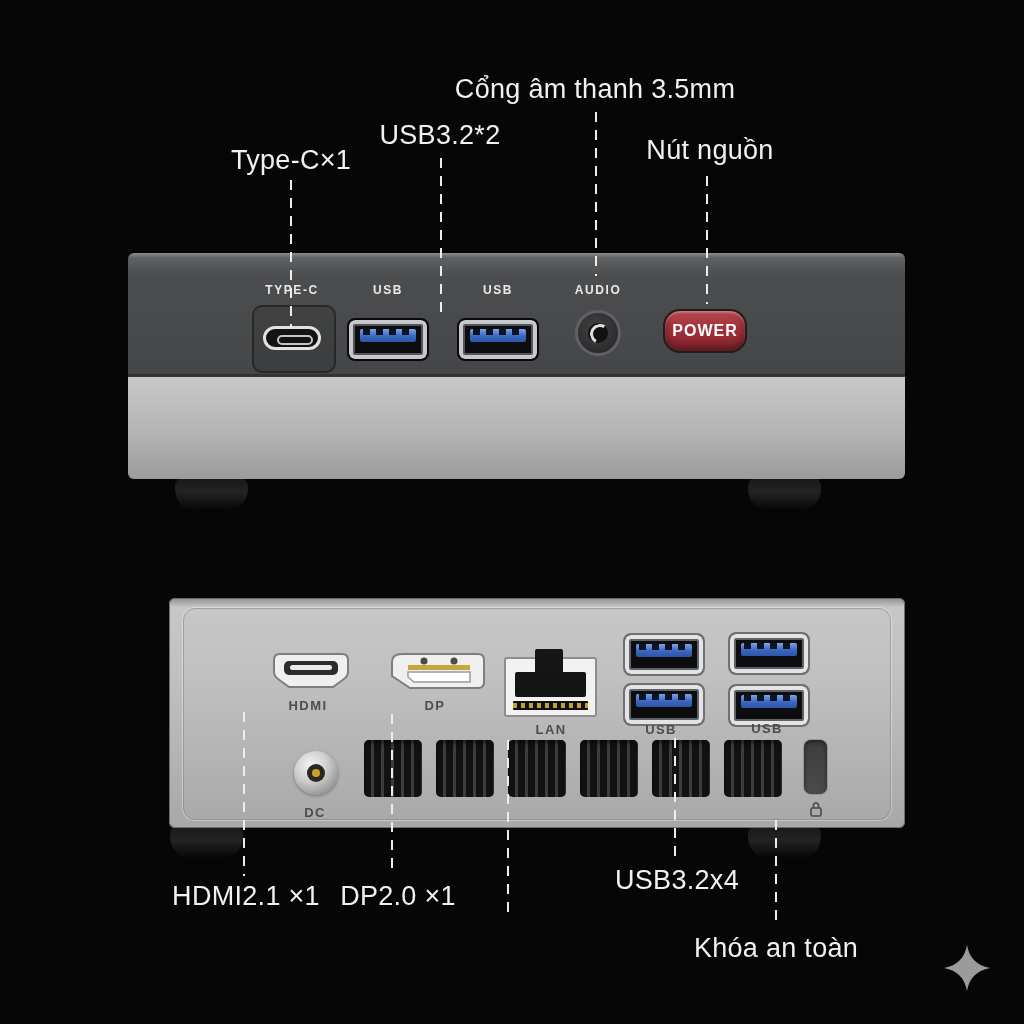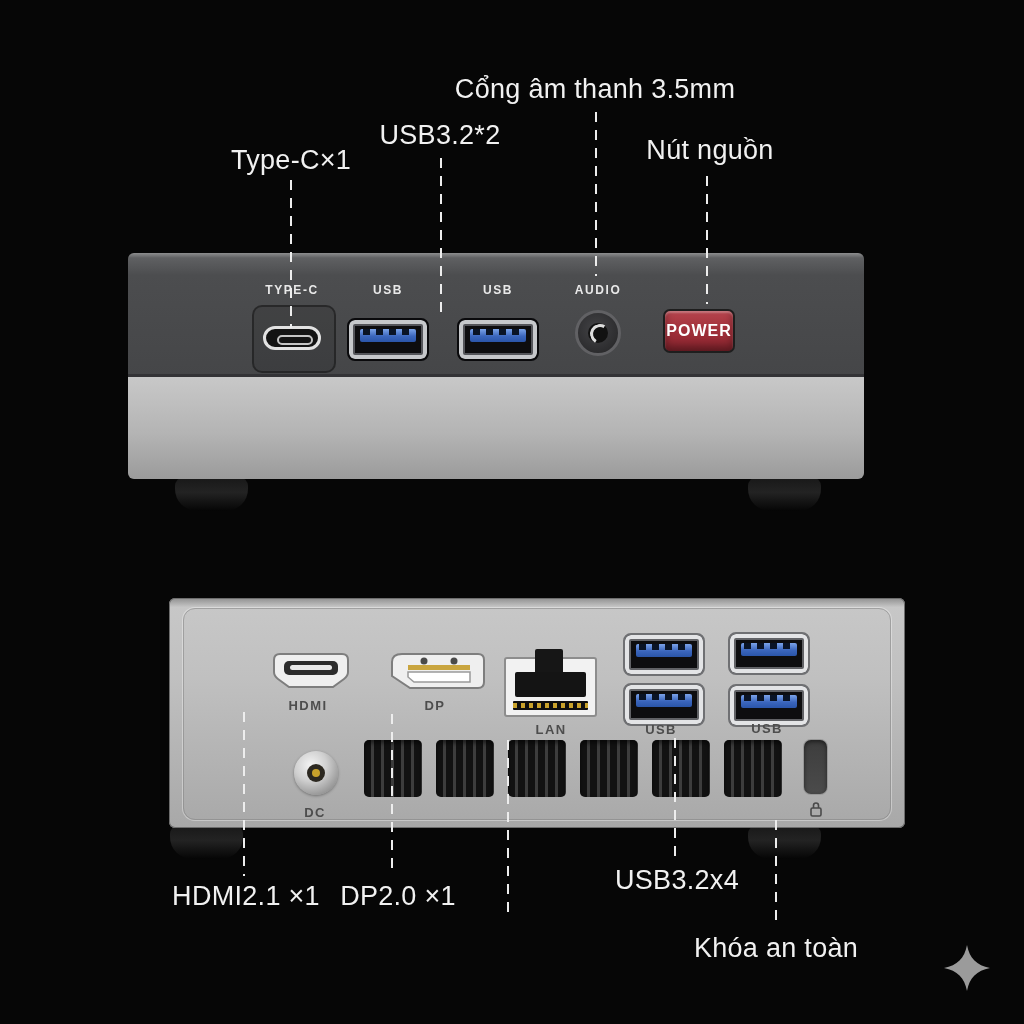--- a/index.html
+++ b/index.html
@@ -30,21 +30,21 @@
   .dl-usbb{left:674px;top:738px;height:120px;}
   .dl-lock{left:775px;top:820px;height:106px;}
   
   .foot{position:absolute;width:73px;height:34px;z-index:5;
         background:linear-gradient(180deg,#181818,#232323 45%,#050505);
         border-radius:9px 9px 22px 22px;}
   .ft-fl{left:175px;top:477px;} .ft-fr{left:748px;top:477px;}
   .ft-bl{left:170px;top:825px;} .ft-br{left:748px;top:825px;}
   
   .front{position:absolute;left:128px;top:253px;width:736px;height:226px;z-index:10;
-         border-radius:6px;overflow:hidden;box-shadow:inset 0 0 0 1px #1a1a1a;}
+         border-radius:6px;overflow:hidden;box-shadow:inset 0 0 0 1px #1a1a1a;padding-left:41px;}
   .front-dark{position:absolute;left:0;top:0;width:100%;height:124px;
          background:linear-gradient(180deg,#8c8d8e 0,#5f6062 4%,#4c4d4f 18%,#454648 100%);}
   .front-seam{position:absolute;left:0;top:121px;width:100%;height:3px;background:#333336;}
   .front-light{position:absolute;left:0;top:124px;width:100%;height:102px;
          background:linear-gradient(180deg,#c8c8c8 0,#b4b4b4 55%,#9b9b9b 100%);}
   .fport-label{position:absolute;color:#e9e9e9;font-size:12px;font-weight:bold;
          letter-spacing:1.6px;transform:translateX(-50%);z-index:3;}
   .fl-typec{left:164px;top:30px;} .fl-usb1{left:260px;top:30px;}
   .fl-usb2{left:370px;top:30px;} .fl-audio{left:470px;top:30px;}
   .typec-panel{position:absolute;left:124px;top:52px;width:80px;height:64px;border-radius:10px;
@@ -61,21 +61,21 @@
          background:linear-gradient(180deg,#7ba3e9,#3b66bd 55%,#2a55a9);}
   .usb-contacts{position:absolute;left:14px;right:14px;top:9px;height:6px;z-index:2;
          background:repeating-linear-gradient(90deg,#0a1426 0 7px,transparent 7px 13px);}
   .audio-ring{position:absolute;left:447px;top:57px;width:46px;height:46px;border-radius:50%;
          border:3px solid #616164;background:radial-gradient(circle at 45% 40%,#434346,#2b2b2d 75%);
          box-sizing:border-box;}
   .audio-hole{position:absolute;left:10px;top:10px;width:20px;height:20px;border-radius:50%;
          background:#121212;}
   .audio-gloss{position:absolute;left:2px;top:1px;width:14px;height:14px;border:3px solid transparent;
          border-top-color:#dedede;border-left-color:#dedede;border-radius:50%;transform:rotate(-15deg);}
-  .power-btn{position:absolute;left:535px;top:56px;width:72px;height:44px;border-radius:7px;
+  .power-btn{position:absolute;left:535px;top:56px;width:84px;height:44px;border-radius:17px;
          background:linear-gradient(180deg,#b7454e,#a1303a 45%,#8e2630);border:2px solid #1e1e1e;
          box-shadow:inset 0 2px 2px rgba(255,255,255,.28),inset 0 -5px 9px rgba(0,0,0,.38);
          color:#ffffff;font-size:16px;font-weight:bold;letter-spacing:1px;display:flex;
          align-items:center;justify-content:center;box-sizing:border-box;}
   
   .back{position:absolute;left:128px;top:598px;width:736px;height:230px;z-index:10;
         border-radius:6px;overflow:hidden;box-shadow:inset 0 0 0 1px #6d6d6d;
         background:linear-gradient(180deg,#8f8f8f 0,#c7c7c7 4%,#c0c0c0 35%,#a8a8a8 100%);margin-left:41px;}
   .back-outline{position:absolute;left:14px;right:14px;top:10px;bottom:8px;border-radius:12px;
         border:1px solid rgba(130,130,130,.55);box-shadow:0 0 0 1px rgba(255,255,255,.35);}

